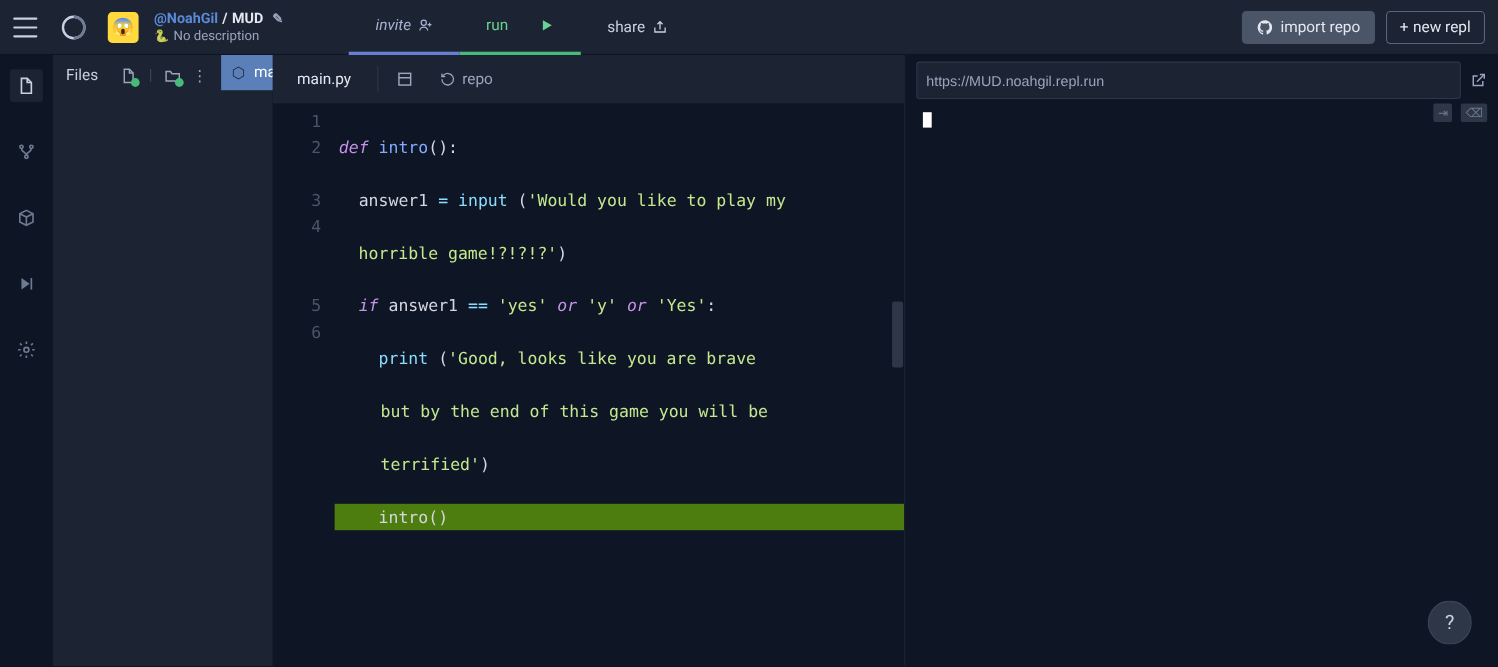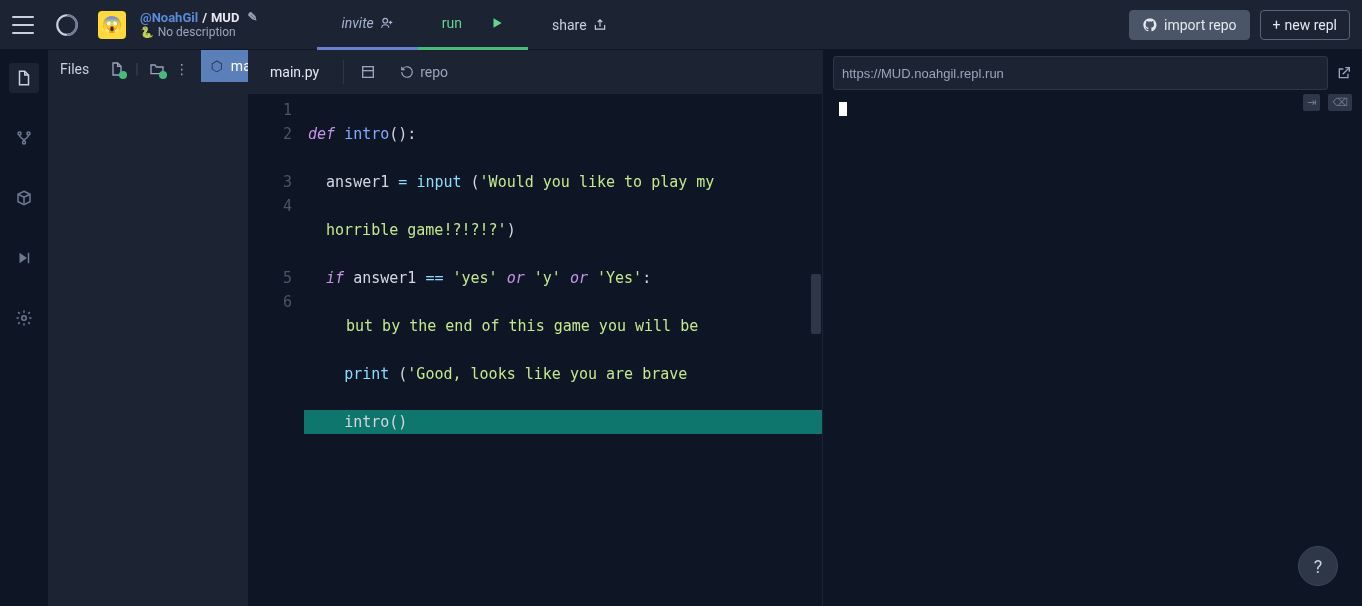--- a/index.html
+++ b/index.html
@@ -62,21 +62,21 @@
 .tab-divider { width:1px; height:24px; background:#2d3748;}
 .tab-icon { color:#9aa5bc; cursor:pointer;}
 .saved-ind { display:flex; align-items:center; gap:6px; color:#9aa5bc; font-size:14px; margin-left:8px;}
 .code-area { flex:1; display:flex; font-family: "Menlo","Consolas",monospace; font-size:15px; line-height:24px; overflow:hidden;}
 .gutter { width:56px; text-align:right; padding-right:12px; color:#4a5568; padding-top:4px;}
 .gutter div { height:24px; }
 .code-lines { flex:1; padding-top:4px; color:#d4d7e0; white-space:pre; overflow:hidden;}
 .code-lines .ln { height:24px; padding-left:4px;}
 .code-lines .ln.wrap { padding-left:22px; }
 .code-lines .ln.wrap2 { padding-left:42px; }
-.code-lines .ln.current { background:#0f766e; }
+.code-lines .ln.current { background:#4d7c0f; }
 .kw { color:#c792ea; font-style:italic;}
 .fn { color:#82aaff; }
 .fn2 { color:#89ddff; }
 .pn { color:#d4d7e0; }
 .op { color:#89ddff; }
 .str { color:#c3e88d; }
 .var { color:#d4d7e0; }
 .output-panel { width:540px; background:#0e1525; border-left:1px solid #1c2333; display:flex; flex-direction:column;}
 .url-bar { height:30px; margin:8px 10px 0 10px; display:flex; align-items:center; gap:8px;}
 .url-input { flex:1; background:#1c2333; border:1px solid #2d3748; color:#9aa5bc; font-size:13px; padding:16px 8px; border-radius:3px; height:16px;}
@@ -255,22 +255,23 @@
           <div>3</div>
           <div style="height:72px">4</div>
           <div>5</div>
           <div>6</div>
         </div>
         <div class="code-lines">
 <div class="ln"><span class="kw">def</span> <span class="fn">intro</span><span class="pn">():</span></div>
 <div class="ln">  <span class="var">answer1</span><span class="op"> = </span><span class="fn2">input</span><span class="pn"> (</span><span class="str">'Would you like to play my </span></div>
 <div class="ln wrap"><span class="str">horrible game!?!?!?'</span><span class="pn">)</span></div>
 <div class="ln">  <span class="kw">if</span><span class="var"> answer1 </span><span class="op">==</span><span class="str"> 'yes' </span><span class="kw">or</span><span class="str"> 'y' </span><span class="kw">or</span><span class="str"> 'Yes'</span><span class="pn">:</span></div>
+<div class="ln">    <span class="fn2">print</span><span class="pn"> (</span><span class="str">'Good, looks like you are brave </span></div>
 <div class="ln wrap2"><span class="str">but by the end of this game you will be </span></div>
-<div class="ln">    <span class="fn2">print</span><span class="pn"> (</span><span class="str">'Good, looks like you are brave </span></div>
+<div class="ln wrap2"><span class="str">terrified'</span><span class="pn">)</span></div>
 <div class="ln current">    <span class="var">intro</span><span class="pn">()</span></div>
         </div>
       </div>
       <div class="scrollthumb"></div>
     </div>
   </div>
 
   <div class="output-panel">
     <div class="url-bar">
       <input class="url-input" value="https://MUD.noahgil.repl.run" style="">

